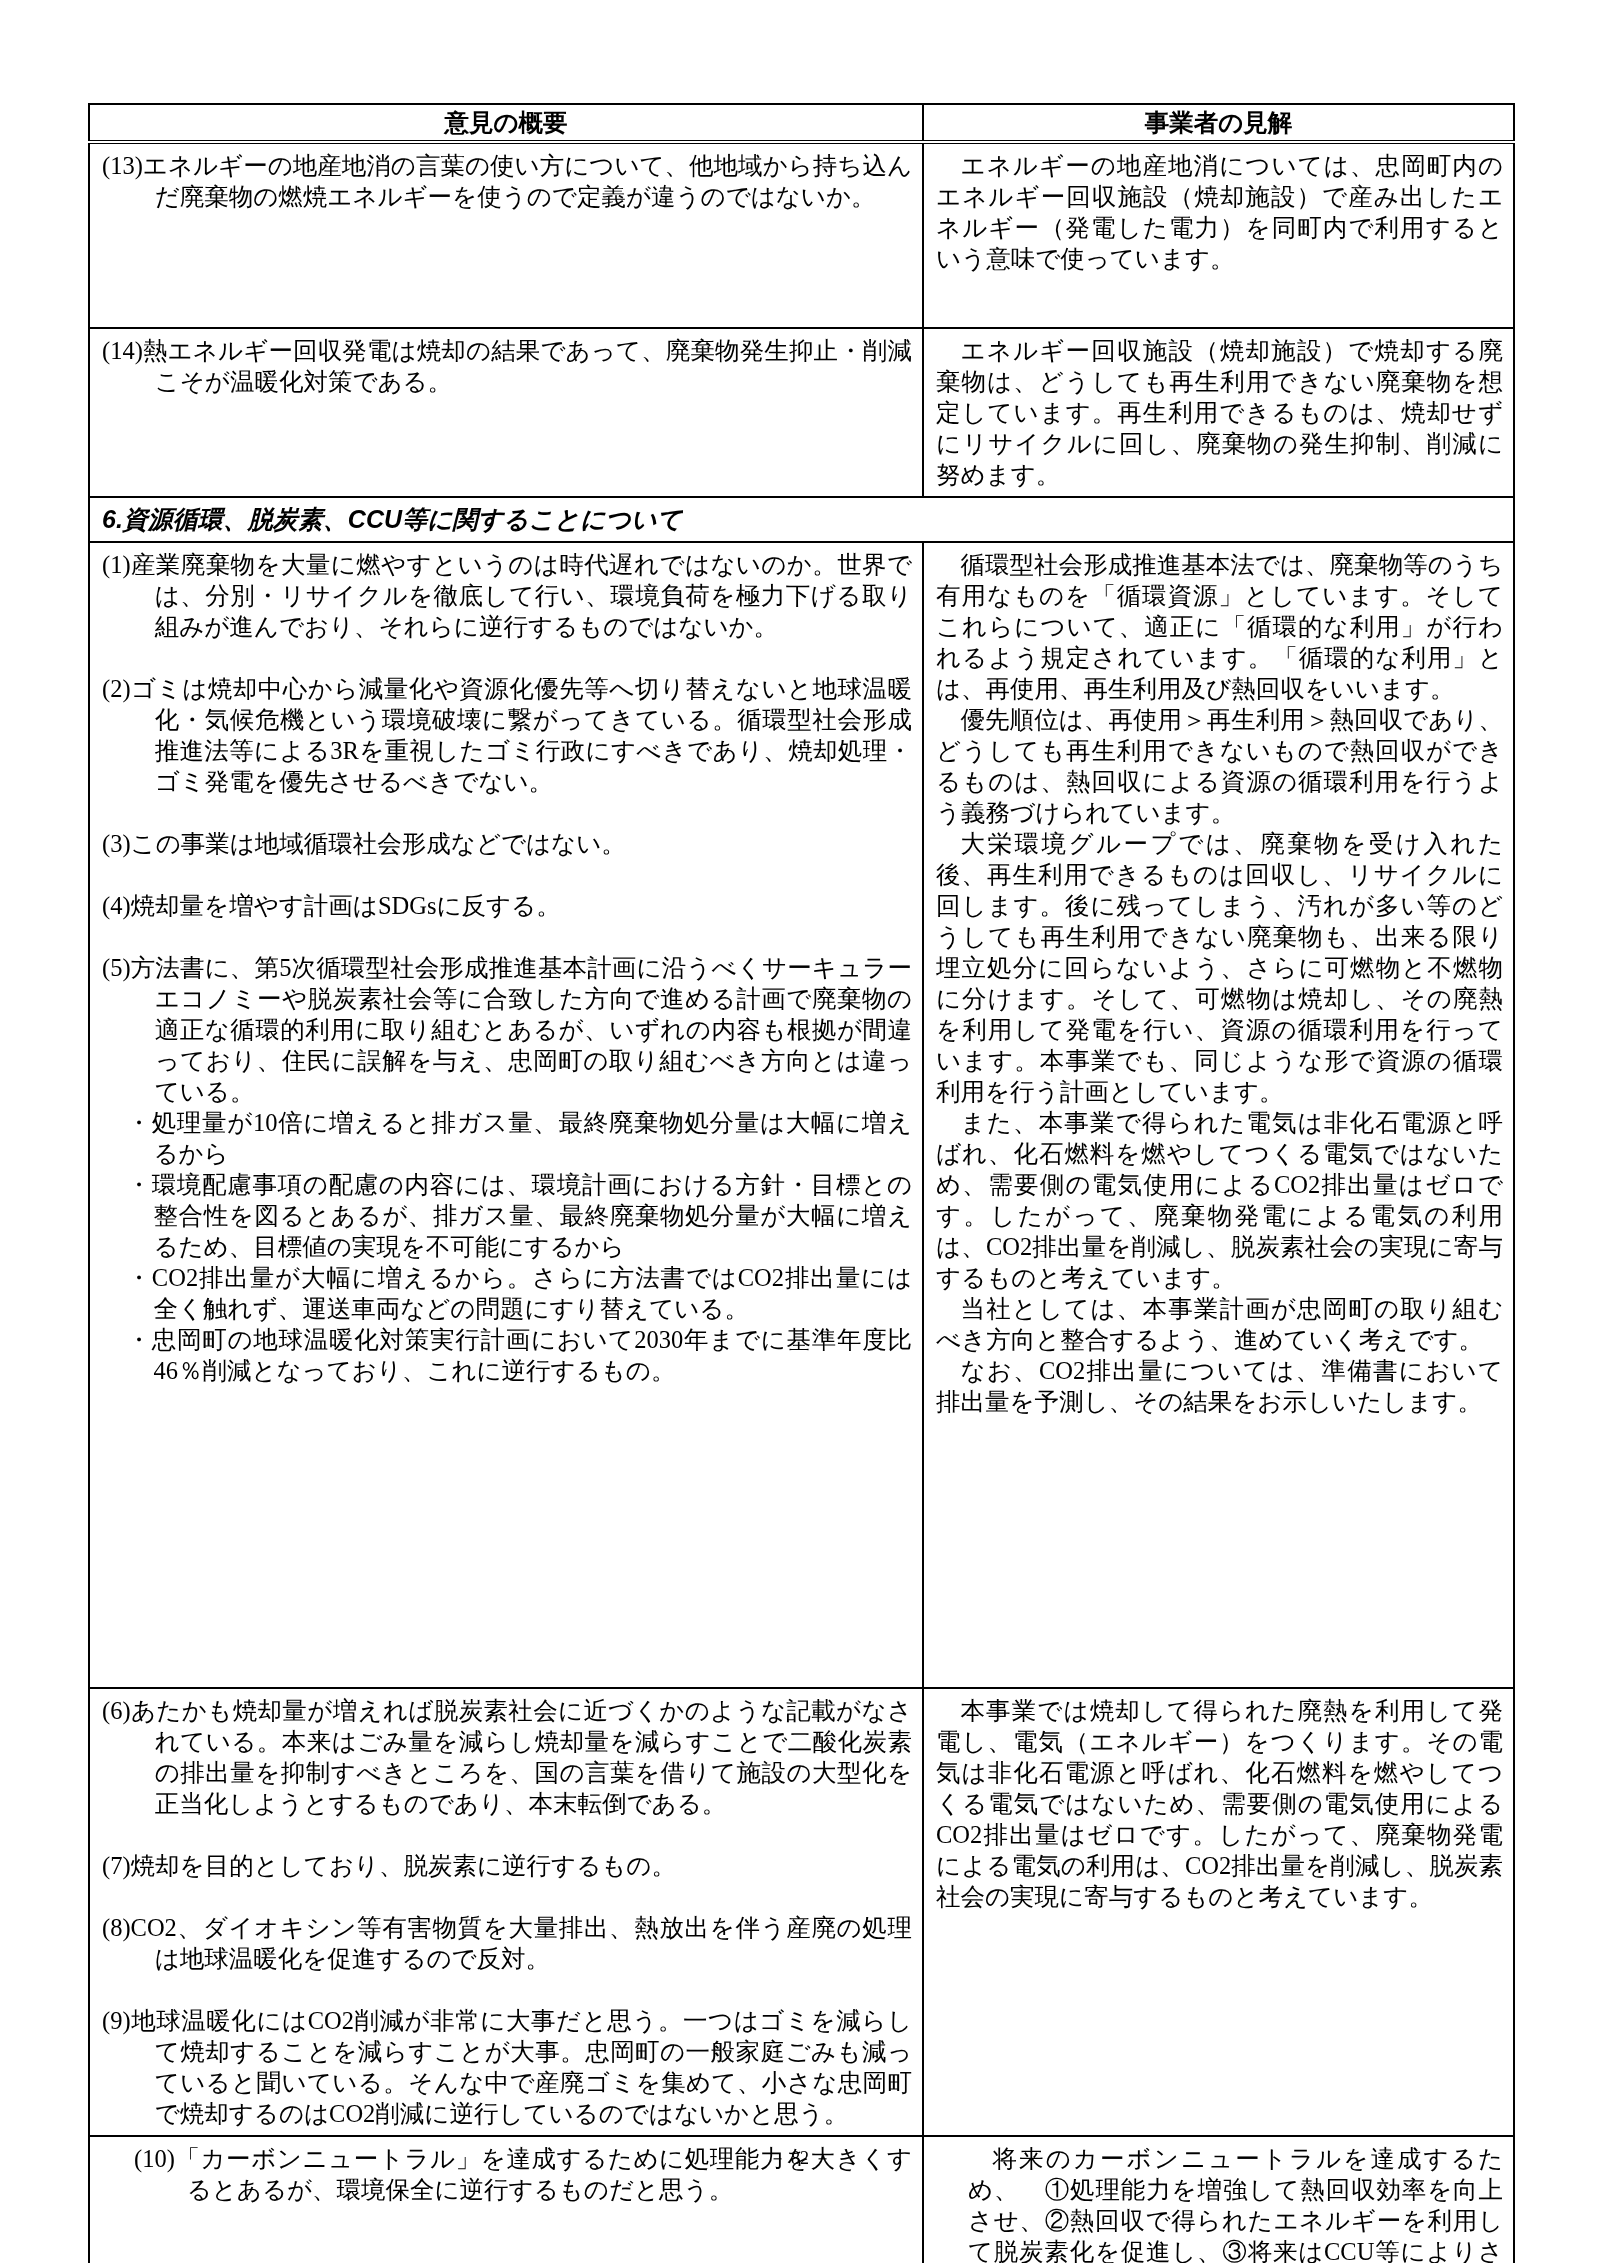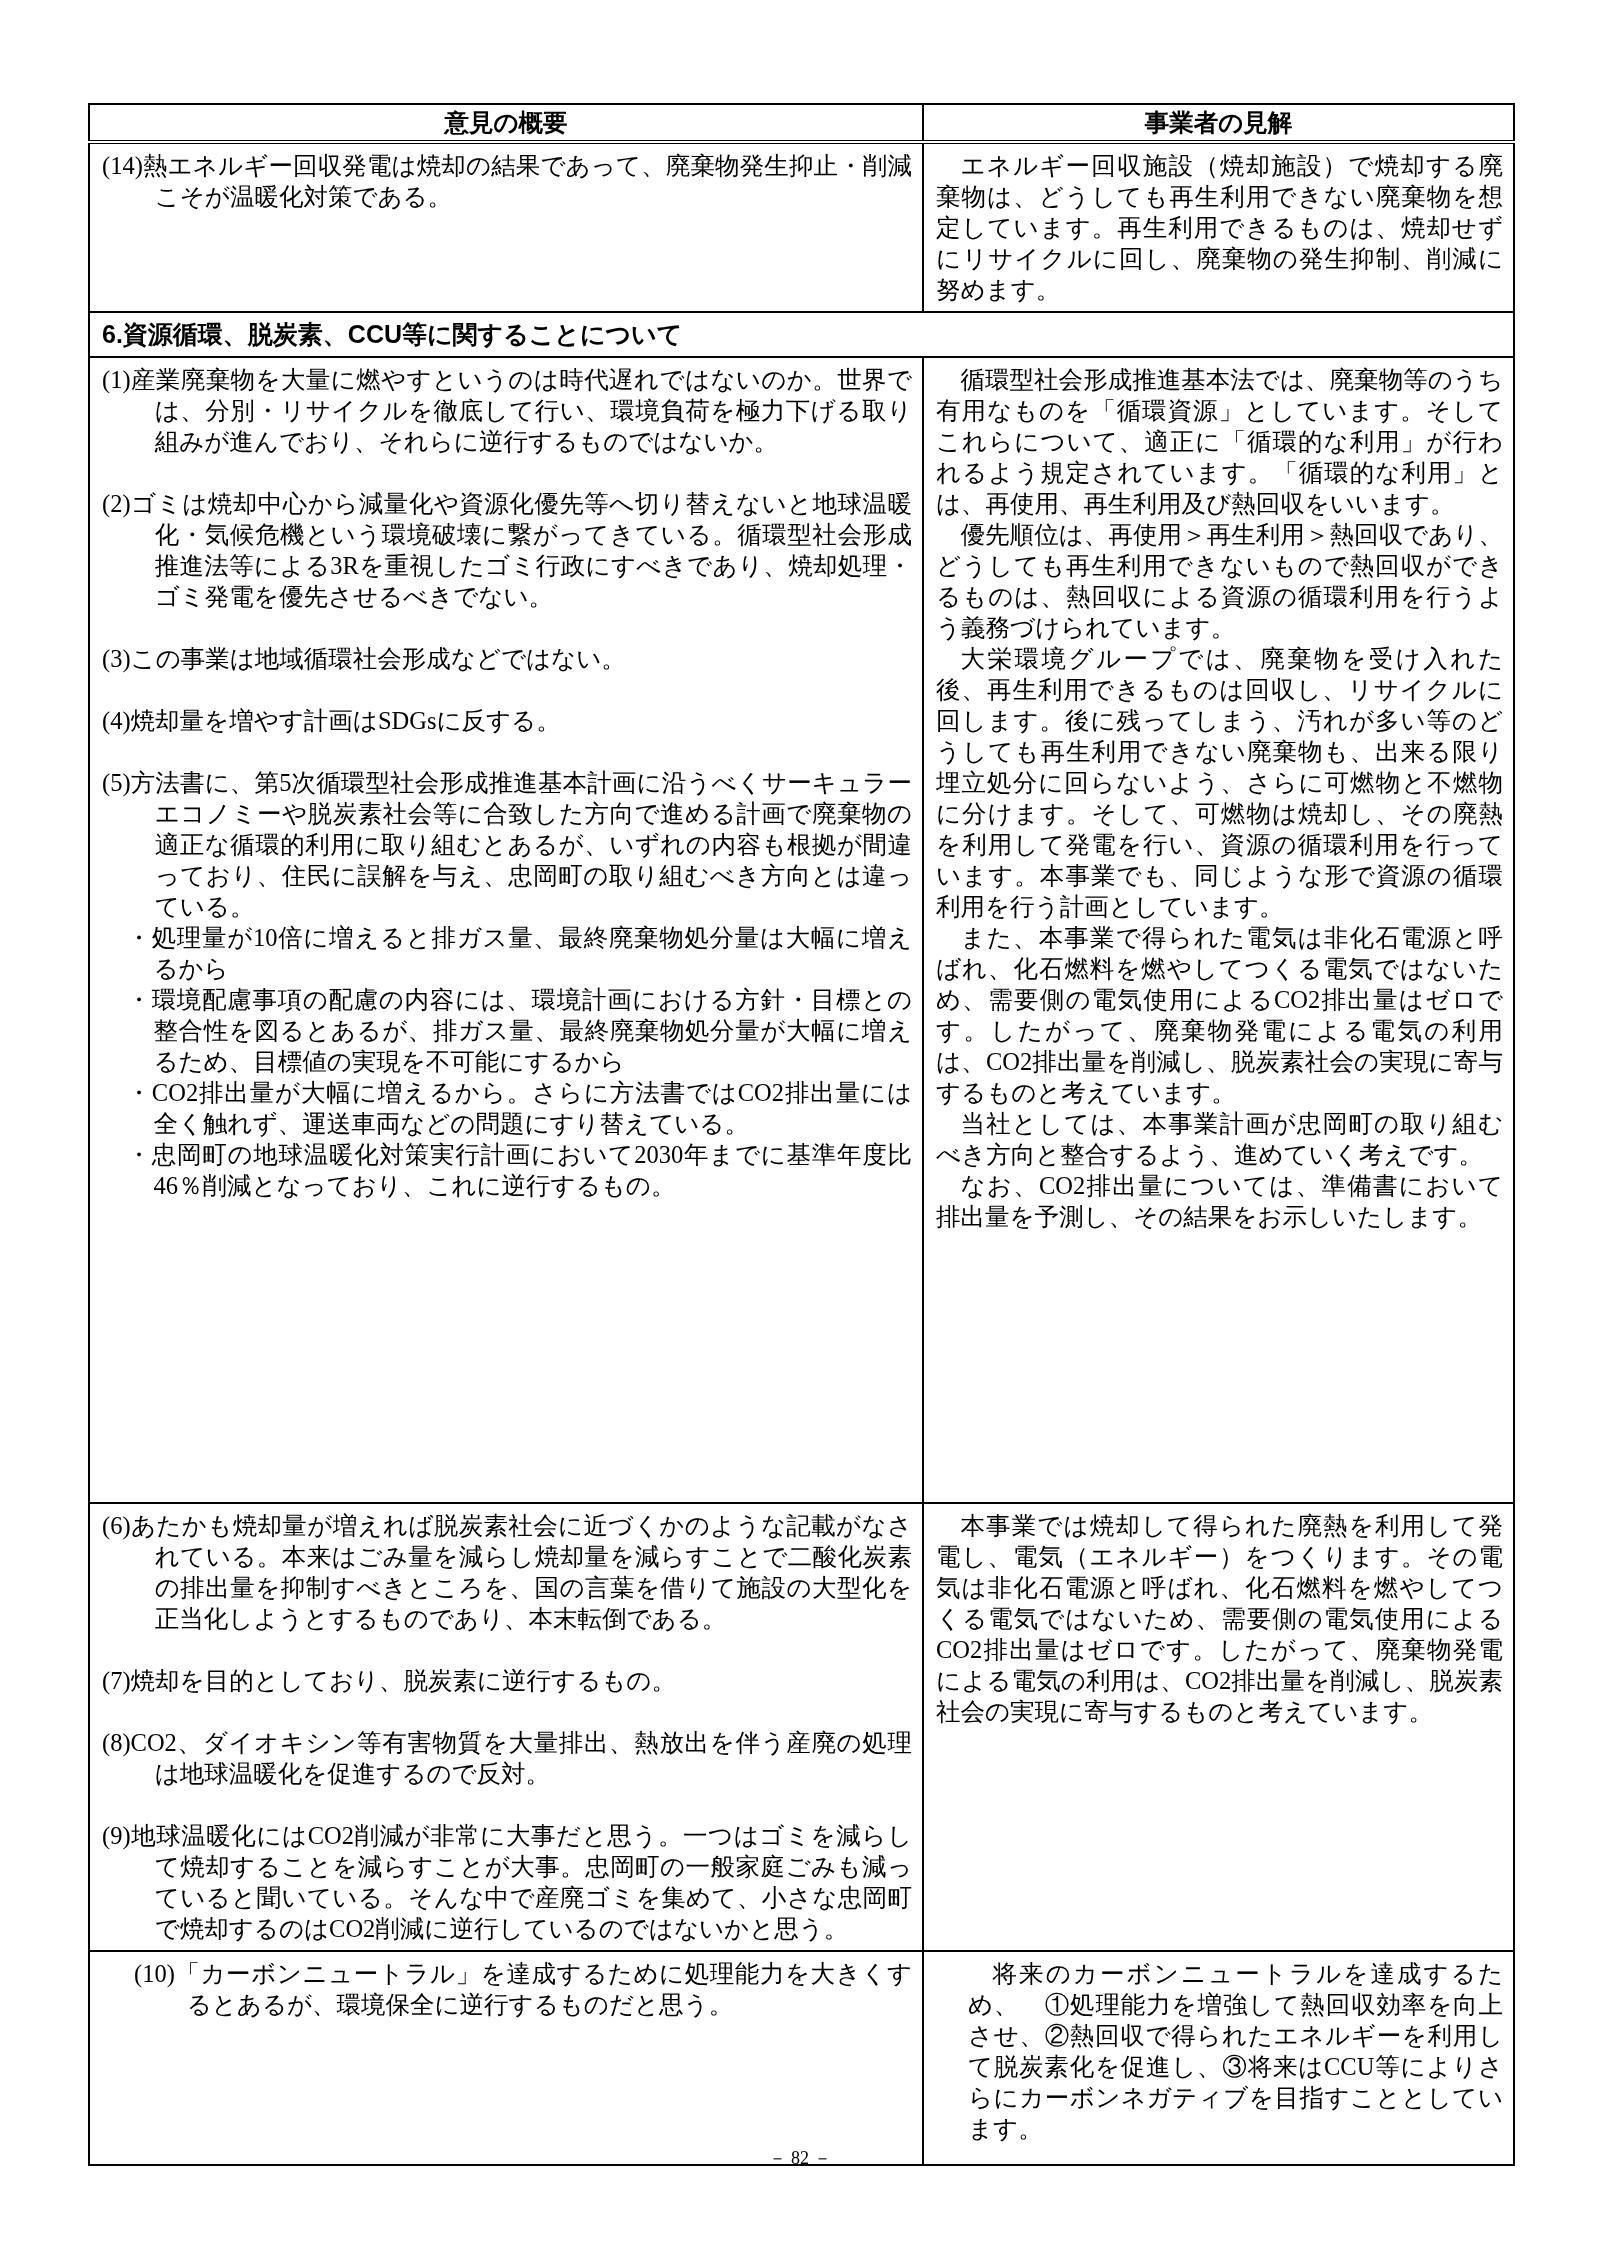--- a/index.html
+++ b/index.html
@@ -40,20 +40,21 @@
   tr.r14 td { height:130px; }
   tr.sec td { height:40px; }
   tr.rA  td { height:1146px; }
   tr.rB  td { height:400px; }
   tr.rC  td { height:214px;padding-left:44px; }
   .section-cell {
     font-family:"Liberation Sans","DejaVu Sans",sans-serif;
     font-weight:bold;
     font-size:25px;
     vertical-align:middle !important;
+    font-style:italic;
   }
   .item {
     padding-left:2.15em;
     text-indent:-2.15em;
     text-align:justify;
     margin:0;
   }
   .item.bullet {
     padding-left:2.1em;
     text-indent:-1.1em;
@@ -87,20 +88,28 @@
     <tbody>
         <tr class="hdr">
       <td>
         <span>意見の概要</span>
       </td>
       <td>
         <span>事業者の見解</span>
       </td>
     </tr>
 
+    <tr class="r13">
+      <td>
+        <div class="item"><span>(13)</span><span>エネルギーの地産地消の言葉の使い方について、他地域から持ち込んだ廃棄物の燃焼エネルギーを使うので定義が違うのではないか。</span></div>
+      </td>
+      <td>
+        <p class="view">エネルギーの地産地消については、忠岡町内のエネルギー回収施設（焼却施設）で産み出したエネルギー（発電した電力）を同町内で利用するという意味で使っています。</p>
+      </td>
+    </tr>
 
     <tr class="r14">
       <td>
         <div class="item"><span>(14)</span><span>熱エネルギー回収発電は焼却の結果であって、廃棄物発生抑止・削減こそが温暖化対策である。</span></div>
       </td>
       <td>
         <p class="view">エネルギー回収施設（焼却施設）で焼却する廃棄物は、どうしても再生利用できない廃棄物を想定しています。再生利用できるものは、焼却せずにリサイクルに回し、廃棄物の発生抑制、削減に努めます。</p>
       </td>
     </tr>
 

